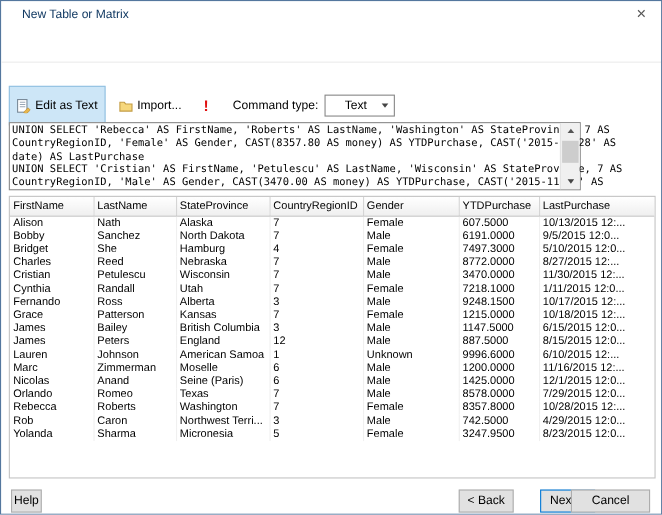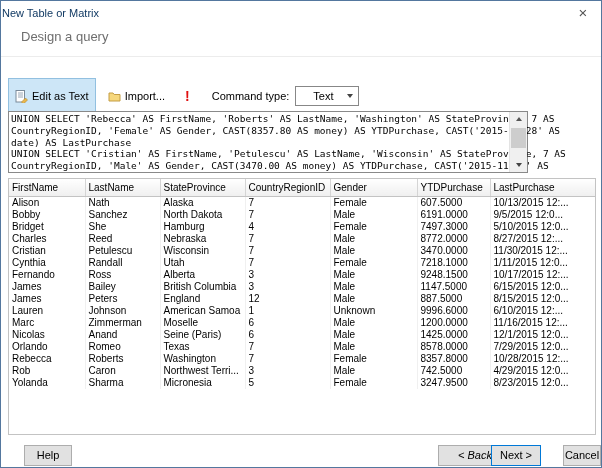--- a/index.html
+++ b/index.html
@@ -3,21 +3,21 @@
 <meta charset="utf-8">
 <title>New Table or Matrix</title>
 <style>
   html,body{margin:0;padding:0;background:#fff;}
   .dialog{
     position:relative;width:602px;height:468px;box-sizing:border-box;
     border:1px solid #54779e;background:#fff;overflow:hidden;
     font-family:"Liberation Sans", sans-serif;color:#000;
   }
   
-  .win-title{position:absolute;left:1px;top:6px;font-size:11px;color:#123a63;text-align:right;}
+  .win-title{position:absolute;left:19px;top:6px;font-size:11px;color:#123a63;text-align:right;}
   .close-btn{position:absolute;right:2px;top:1px;width:32px;height:22px;text-align:center;
     line-height:22px;font-size:15px;color:#555;cursor:default;}
   .step-title{position:absolute;left:20px;top:28px;font-size:13px;color:#6e6e6e;}
   .header-sep{position:absolute;left:0;right:0;top:55px;border-top:1px solid #ececec;}
   .description{position:absolute;left:9px;top:62px;font-size:11px;color:#1a1a1a;}
 
   
   .toolbar{position:absolute;left:7px;top:84px;height:22px;display:flex;align-items:center;font-size:11px;}
   .btn-edit{display:inline-flex;align-items:center;gap:4px;height:36px;padding:0 6px;box-sizing:border-box;
     background:#cde6f7;border:1px solid #92c0e0;}
@@ -51,36 +51,35 @@
     border-bottom:1px solid #c3c3c3;font-weight:normal;text-align:left;padding:0 3px;
     white-space:nowrap;overflow:hidden;margin-top:28px;}
   th:last-child{border-right:none;}
   td{height:12px;line-height:12px;padding:0 3px;border-right:1px solid #f0f0f0;
     white-space:nowrap;overflow:hidden;}
   td:last-child{border-right:none;}
 
   
   .btn{position:absolute;top:444px;height:21px;box-sizing:border-box;background:#e1e1e1;
     border:1px solid #adadad;font-size:11px;text-align:center;line-height:19px;cursor:default;}
-  .btn.help{left:23px;width:48px;}
-  .btn.back{left:437px;width:74px;font-style:italic;}
+  .btn.help{left:9px;width:28px;}
+  .btn.back{left:416px;width:50px;}
   .btn.next{left:490px;width:50px;border-color:#0078d7;}
-  .btn.cancel{left:562px;width:38px;}
+  .btn.cancel{left:518px;width:72px;}
 </style>
 </head>
 <body>
 
 <div class="dialog">
 
   <span class="win-title">New Table or Matrix</span>
   <div class="close-btn">
     <span>×</span>
   </div>
 
-  <div class="step-title">Design a query</div>
   <div class="header-sep"></div>
 
   <div class="toolbar">
     <div class="btn-edit">
       <span class="icon">
         <svg width="13" height="13" viewBox="0 0 13 13">
           <rect x="1" y="0.5" width="8.5" height="11.5" fill="#ffffff" stroke="#7a8a99" stroke-width="1"></rect>
           <line x1="3" y1="3" x2="8" y2="3" stroke="#9aa7b5" stroke-width="1"></line>
           <line x1="3" y1="5" x2="8" y2="5" stroke="#9aa7b5" stroke-width="1"></line>
           <line x1="3" y1="7" x2="8" y2="7" stroke="#9aa7b5" stroke-width="1"></line>
@@ -203,20 +202,29 @@
           <tr>
             <td>Fernando</td>
             <td>Ross</td>
             <td>Alberta</td>
             <td>3</td>
             <td>Male</td>
             <td>9248.1500</td>
             <td>10/17/2015 12:...</td>
           </tr>
           <tr>
+            <td>Grace</td>
+            <td>Patterson</td>
+            <td>Kansas</td>
+            <td>7</td>
+            <td>Female</td>
+            <td>1215.0000</td>
+            <td>10/18/2015 12:...</td>
+          </tr>
+          <tr>
             <td>James</td>
             <td>Bailey</td>
             <td>British Columbia</td>
             <td>3</td>
             <td>Male</td>
             <td>1147.5000</td>
             <td>6/15/2015 12:0...</td>
           </tr>
           <tr>
             <td>James</td>

